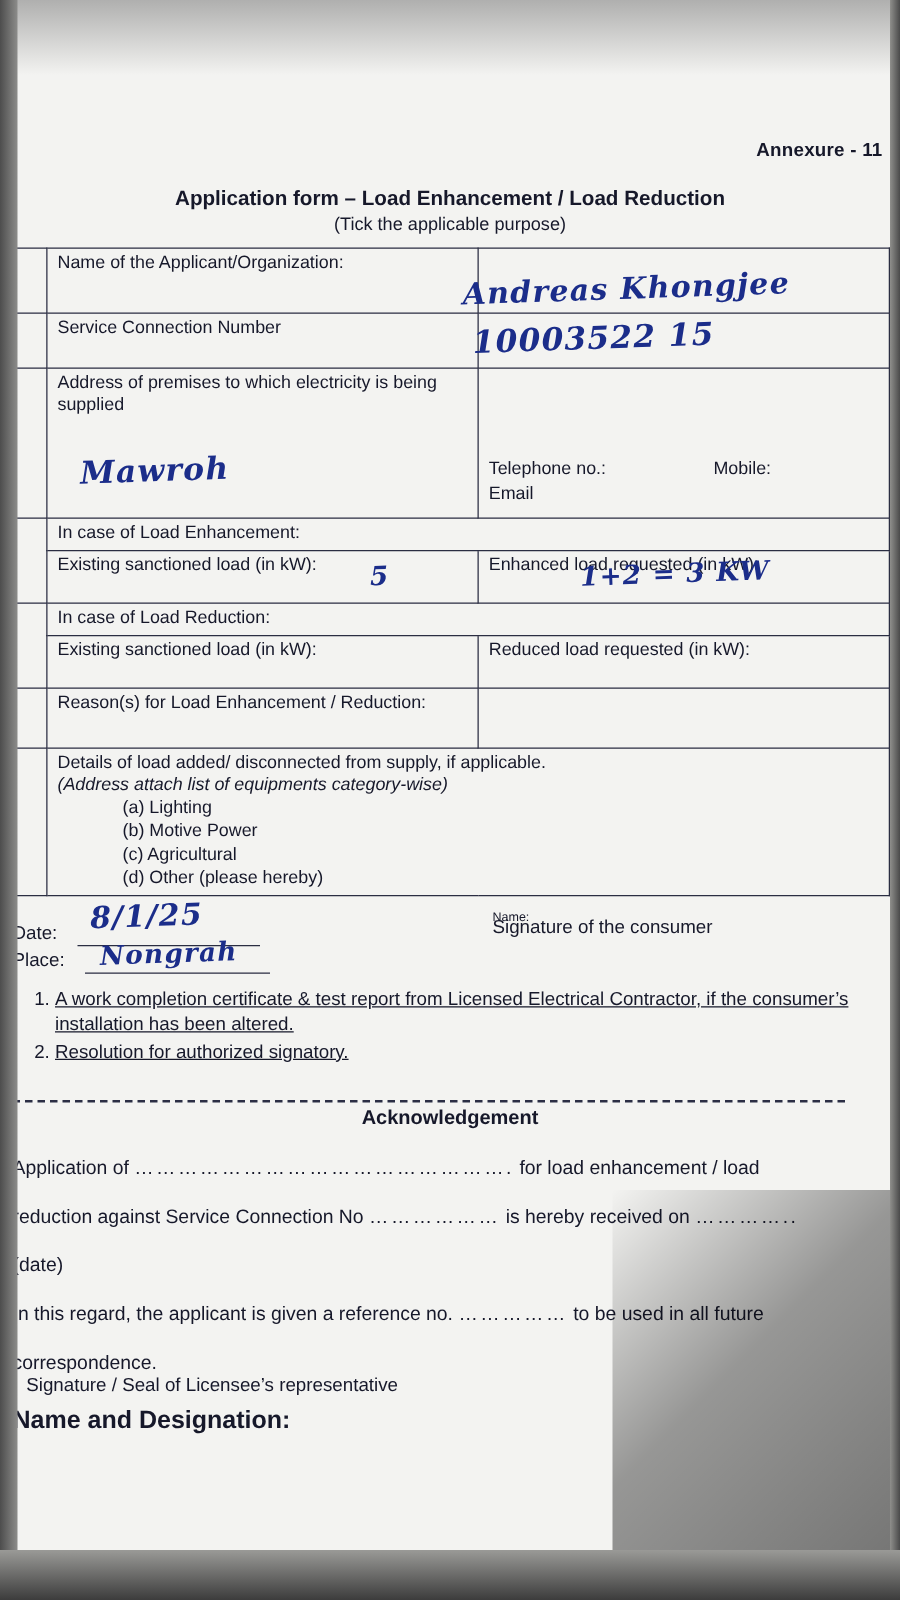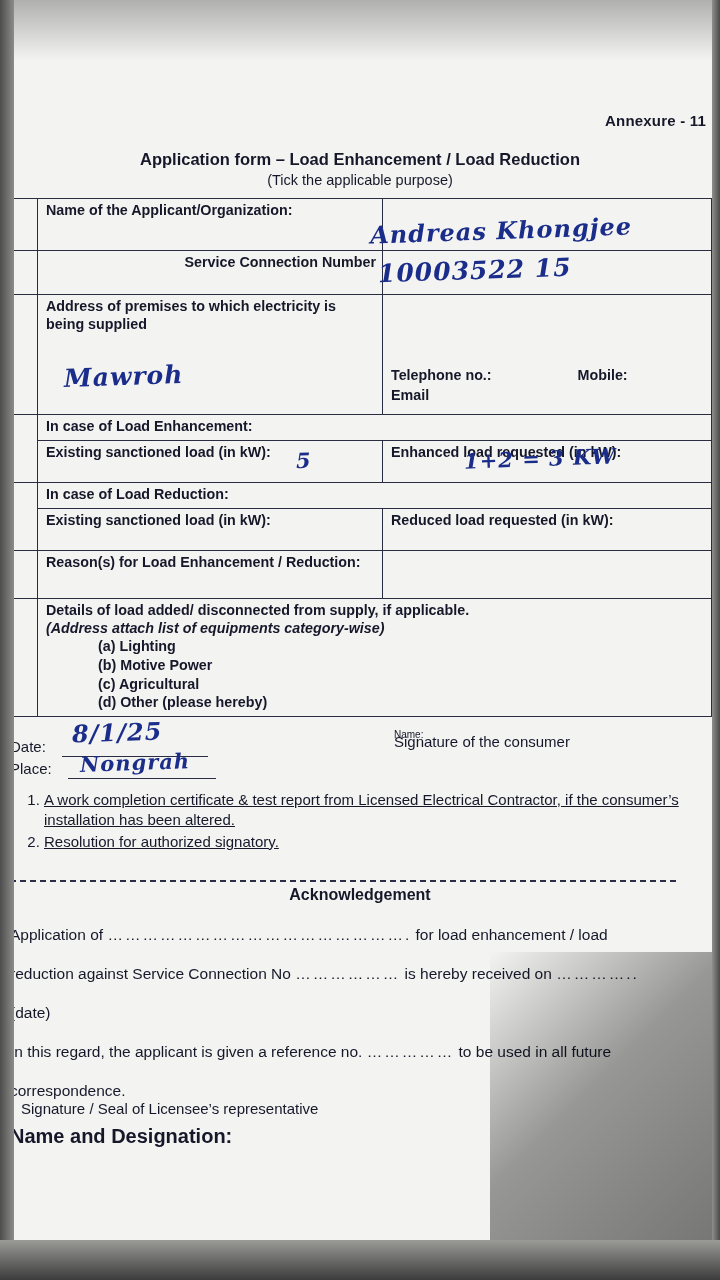--- a/index.html
+++ b/index.html
@@ -117,32 +117,31 @@
     top: 198px;
     width: 716px;
     border-collapse: collapse;
     font-size: 14.3px;
   }
   table.form td {
     border: 1px solid #2a2d42;
     padding: 3px 6px 4px 8px;
     vertical-align: top;
     line-height: 1.25;
-    font-weight: bold;
   }
   td.num {
     width: 26px;
     text-align: left;
     padding-left: 3px;
   }
   td.lbl { width: 330px; }
   td.val { }
 
   .tall-1 { height: 44px; }
-  .tall-2 { height: 36px; text-align: right; }
+  .tall-2 { height: 36px; }
 
   .sub-list {
     padding-left: 52px;
     line-height: 1.3;
   }
   .ital { font-style: italic; }
 
   
   .hand {
     font-family: "DejaVu Serif", serif;

